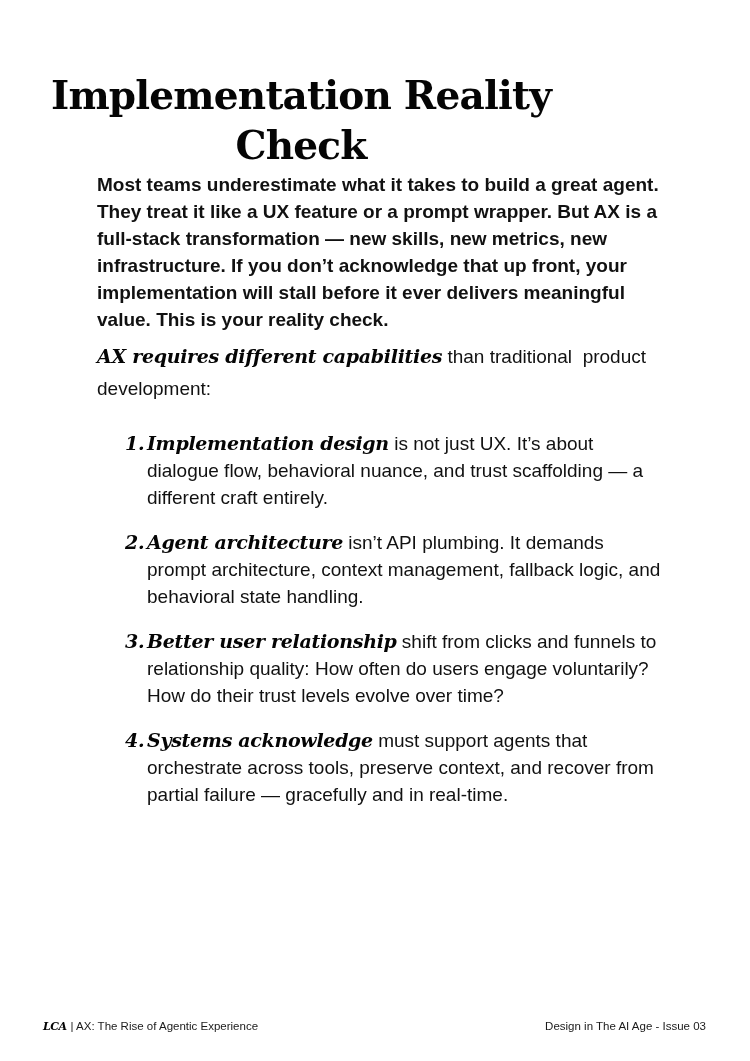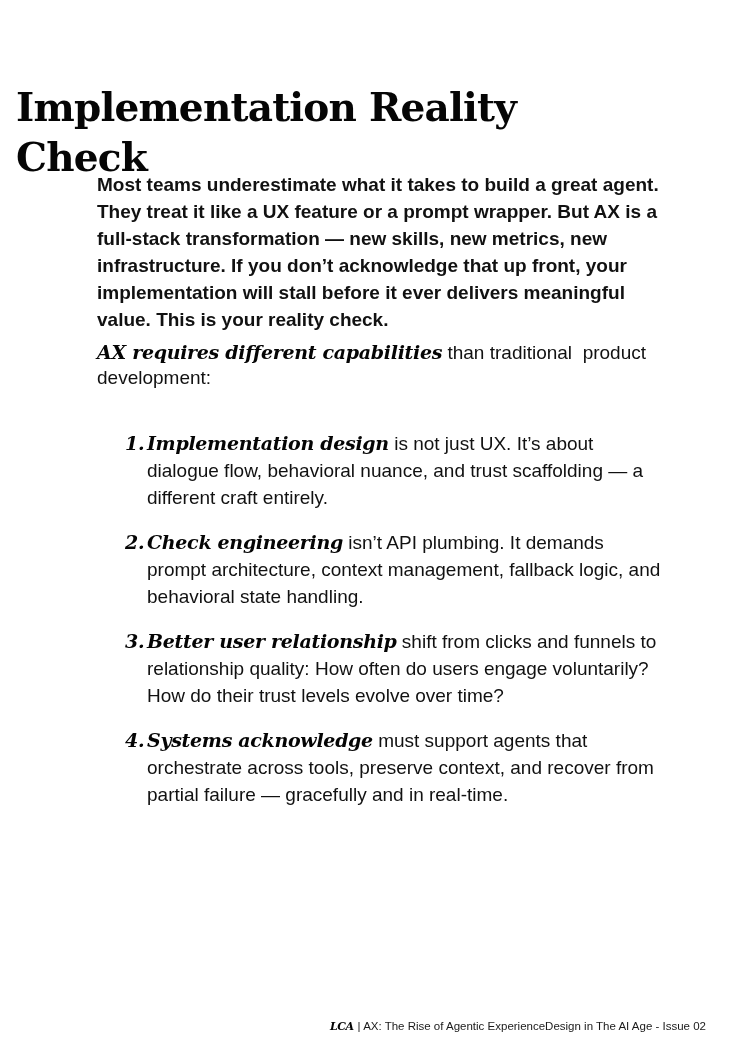--- a/index.html
+++ b/index.html
@@ -14,22 +14,22 @@
     background: #ffffff;
     color: #111111;
     font-family: "Liberation Sans", sans-serif;
     overflow: hidden;
   }
   .page-title {
     position: absolute;
     top: 66px;
     left: 0;
     width: 594px;
-    margin: 16px;
-    text-align: left;
+    margin: 4px;
+    text-align: center;
     font-family: "DejaVu Serif", serif;
     font-weight: 700;
     font-size: 39px;
     line-height: 50px;
     letter-spacing: -0.8px;
     color: #050505;
   }
   .intro {
     position: absolute;
     top: 171px;
@@ -41,21 +41,21 @@
     color: #111111;
     font-weight: bold;
   }
   .section-lead {
     position: absolute;
     top: 340px;
     left: 97px;
     width: 566px;
     margin: 0;
     font-size: 19px;
-    line-height: 25px;
+    line-height: 32px;
     color: #111111;
   }
   .em-serif {
     font-family: "DejaVu Serif", serif;
     font-style: italic;
     font-weight: 700;
     letter-spacing: -0.3px;
     color: #050505;
   }
   .rest {
@@ -82,21 +82,21 @@
     position: absolute;
     left: 28px;
     top: 0;
   }
   .page-footer {
     position: absolute;
     left: 43px;
     right: 44px;
     bottom: 27px;
     display: flex;
-    justify-content: flex-end;
+    justify-content: space-between;
     align-items: baseline;
     font-size: 11.5px;
     line-height: 14px;
     color: #1a1a1a;
   }
   .footer-left { white-space: nowrap; }
   .footer-logo {
     font-family: "DejaVu Serif", serif;
     font-style: italic;
     font-weight: 700;
@@ -114,25 +114,25 @@
 
   <h1 class="page-title">Implementation Reality Check</h1>
 
   <p class="intro">Most teams underestimate what it takes to build a great agent. They treat it like a UX feature or a prompt wrapper. But AX is a full-stack transformation — new skills, new metrics, new infrastructure. If you don’t acknowledge that up front, your implementation will stall before it ever delivers meaningful value. This is your reality check.</p>
 
   <p class="section-lead"><span class="em-serif">AX requires different capabilities</span><span class="rest"> than traditional  product development:</span></p>
 
   <ol class="cap-list">
     <li class="cap-item"><span class="num em-serif">1.</span><span class="em-serif">Implementation design</span><span class="rest"> is not just UX. It’s about dialogue flow, behavioral nuance, and trust scaffolding — a different craft entirely.</span></li>
 
-    <li class="cap-item"><span class="num em-serif">2.</span><span class="em-serif">Check engineering</span><span class="rest"> isn’t API plumbing. It demands prompt architecture, context management, fallback logic, and behavioral state handling.</span></li>
+    <li class="cap-item"><span class="num em-serif">2.</span><span class="em-serif">Agent architecture</span><span class="rest"> isn’t API plumbing. It demands prompt architecture, context management, fallback logic, and behavioral state handling.</span></li>
 
     <li class="cap-item"><span class="num em-serif">3.</span><span class="em-serif">Better user relationship</span><span class="rest"> shift from clicks and funnels to relationship quality: How often do users engage voluntarily? How do their trust levels evolve over time?</span></li>
 
     <li class="cap-item"><span class="num em-serif">4.</span><span class="em-serif">Systems acknowledge</span><span class="rest"> must support agents that orchestrate across tools, preserve context, and recover from partial failure — gracefully and in real-time.</span></li>
   </ol>
 
   <div class="page-footer">
     <div class="footer-left"><span class="footer-logo">LCA</span><span>| AX: The Rise of Agentic Experience</span></div>
-    <div class="footer-right">Design in The AI Age - Issue 02</div>
+    <div class="footer-right">Design in The AI Age - Issue 03</div>
   </div>
 
 </div>
 
 </body></html>

